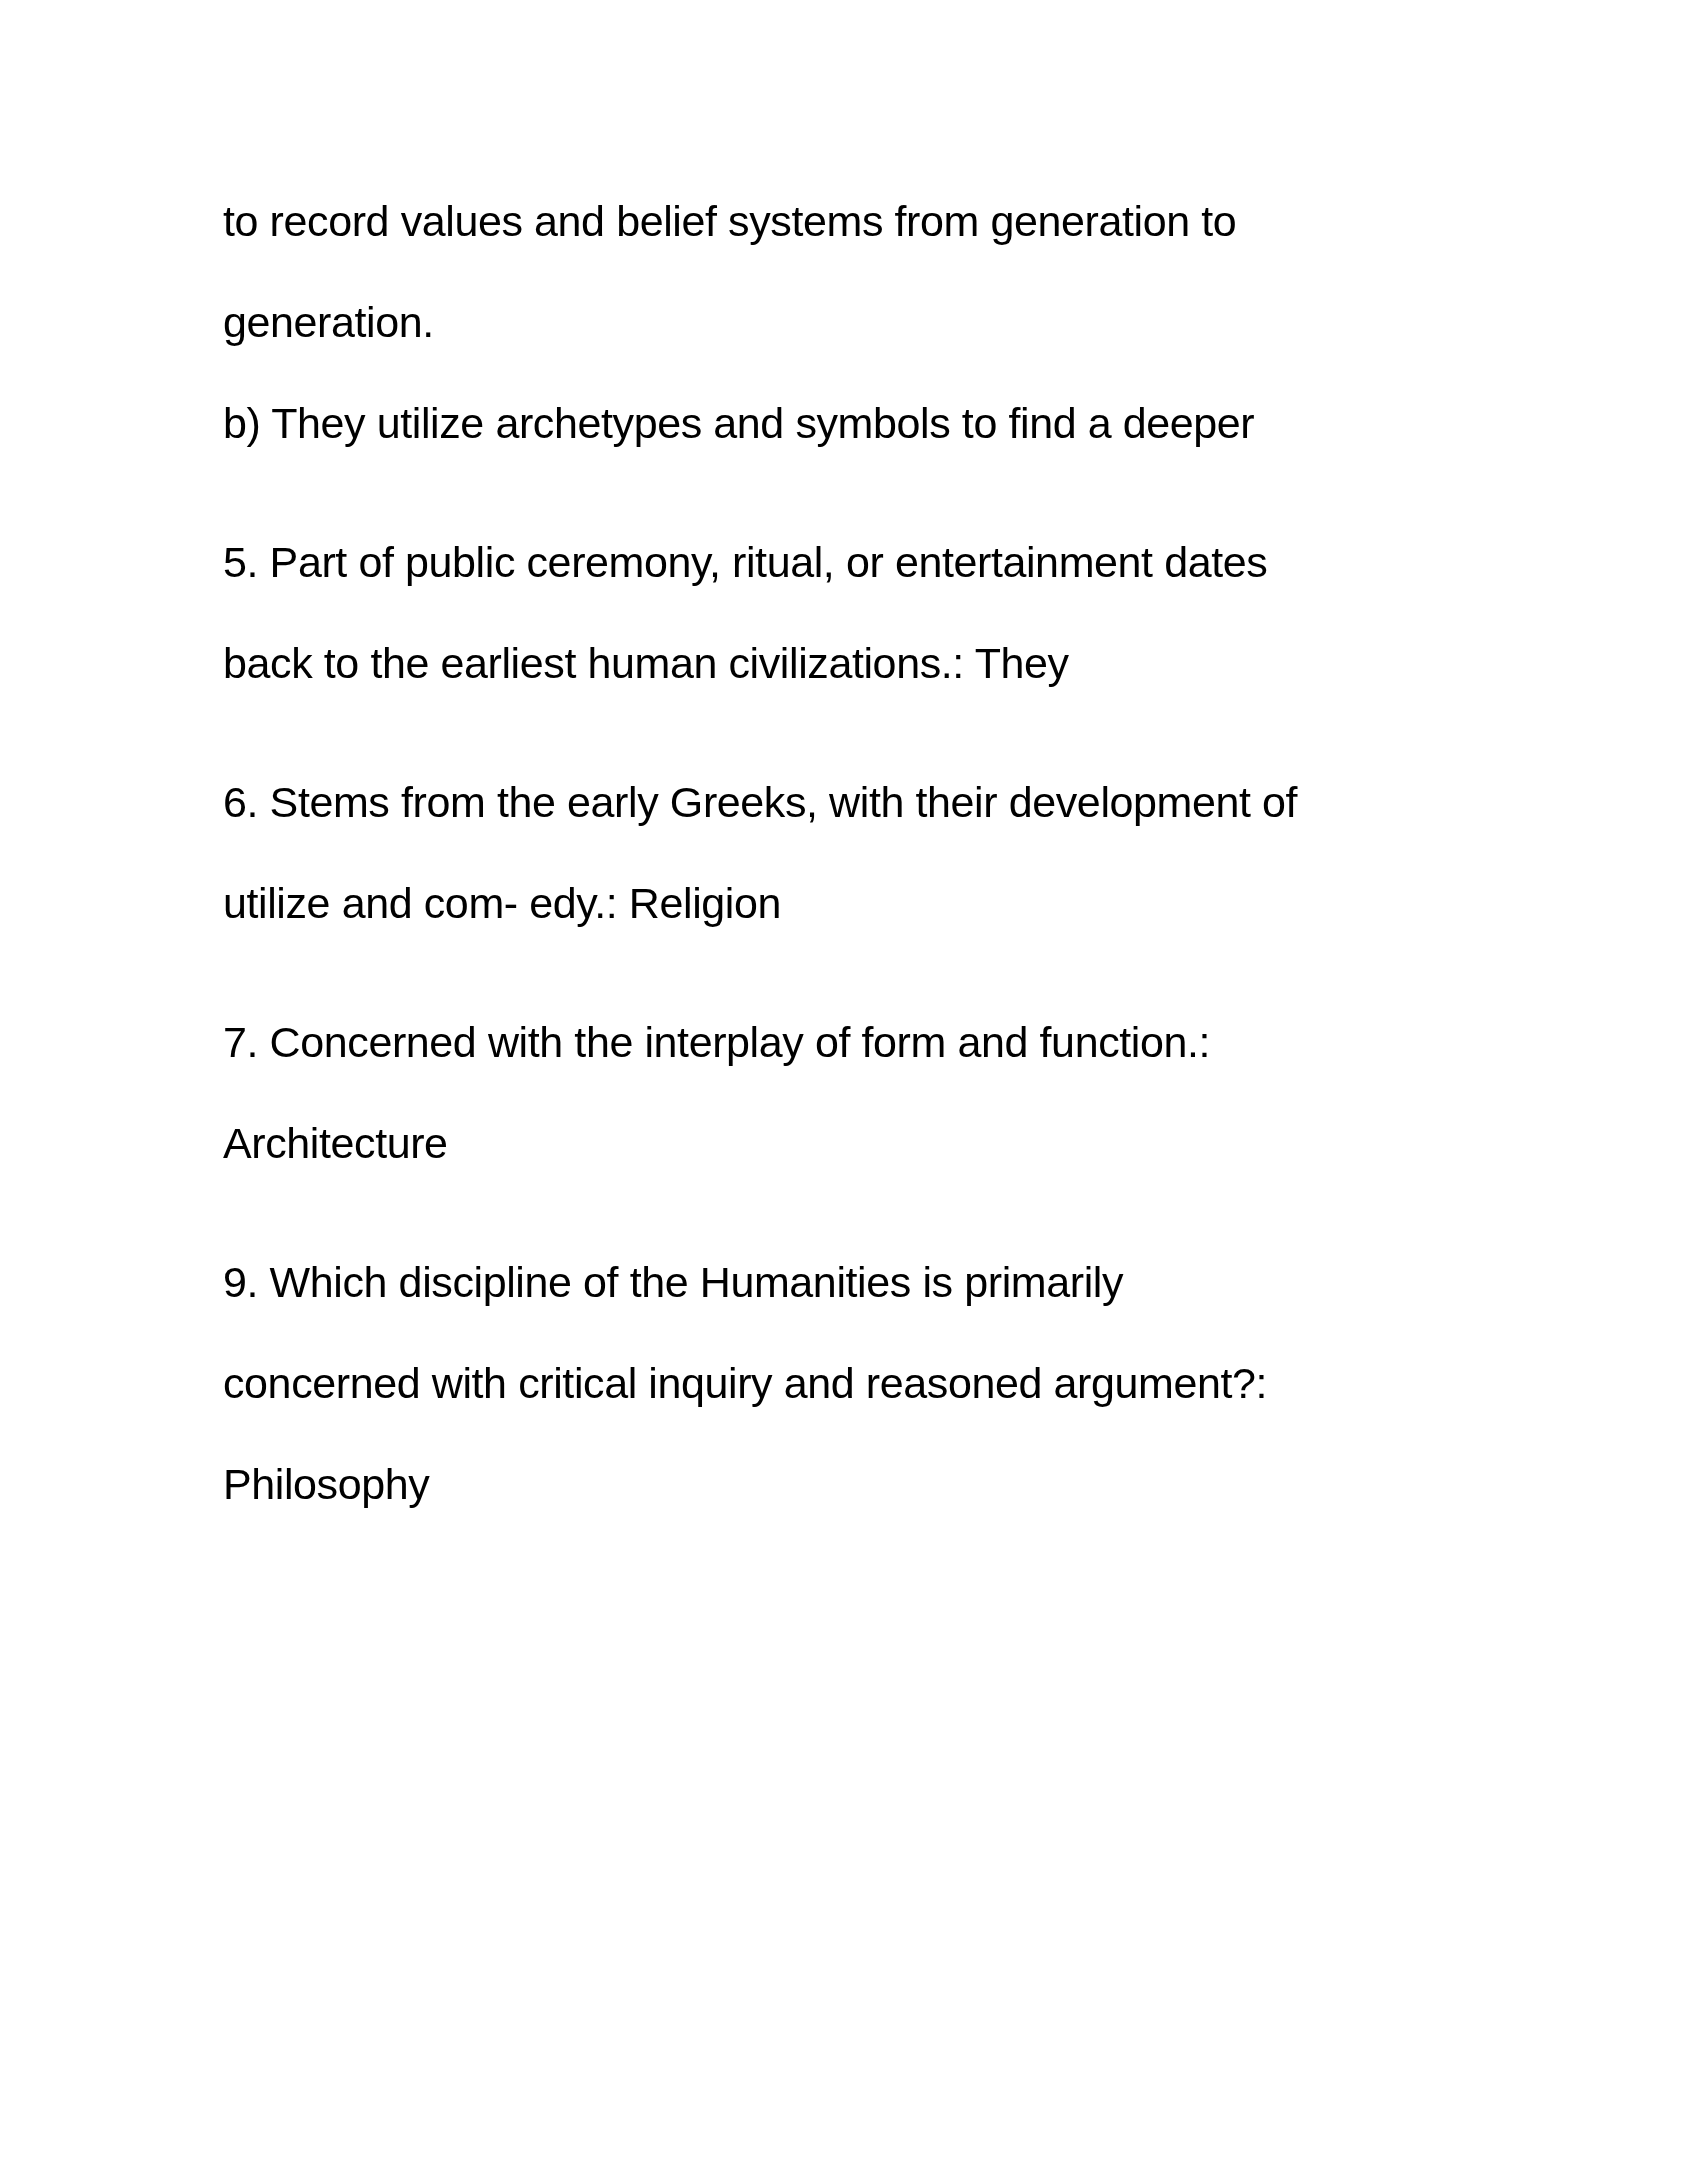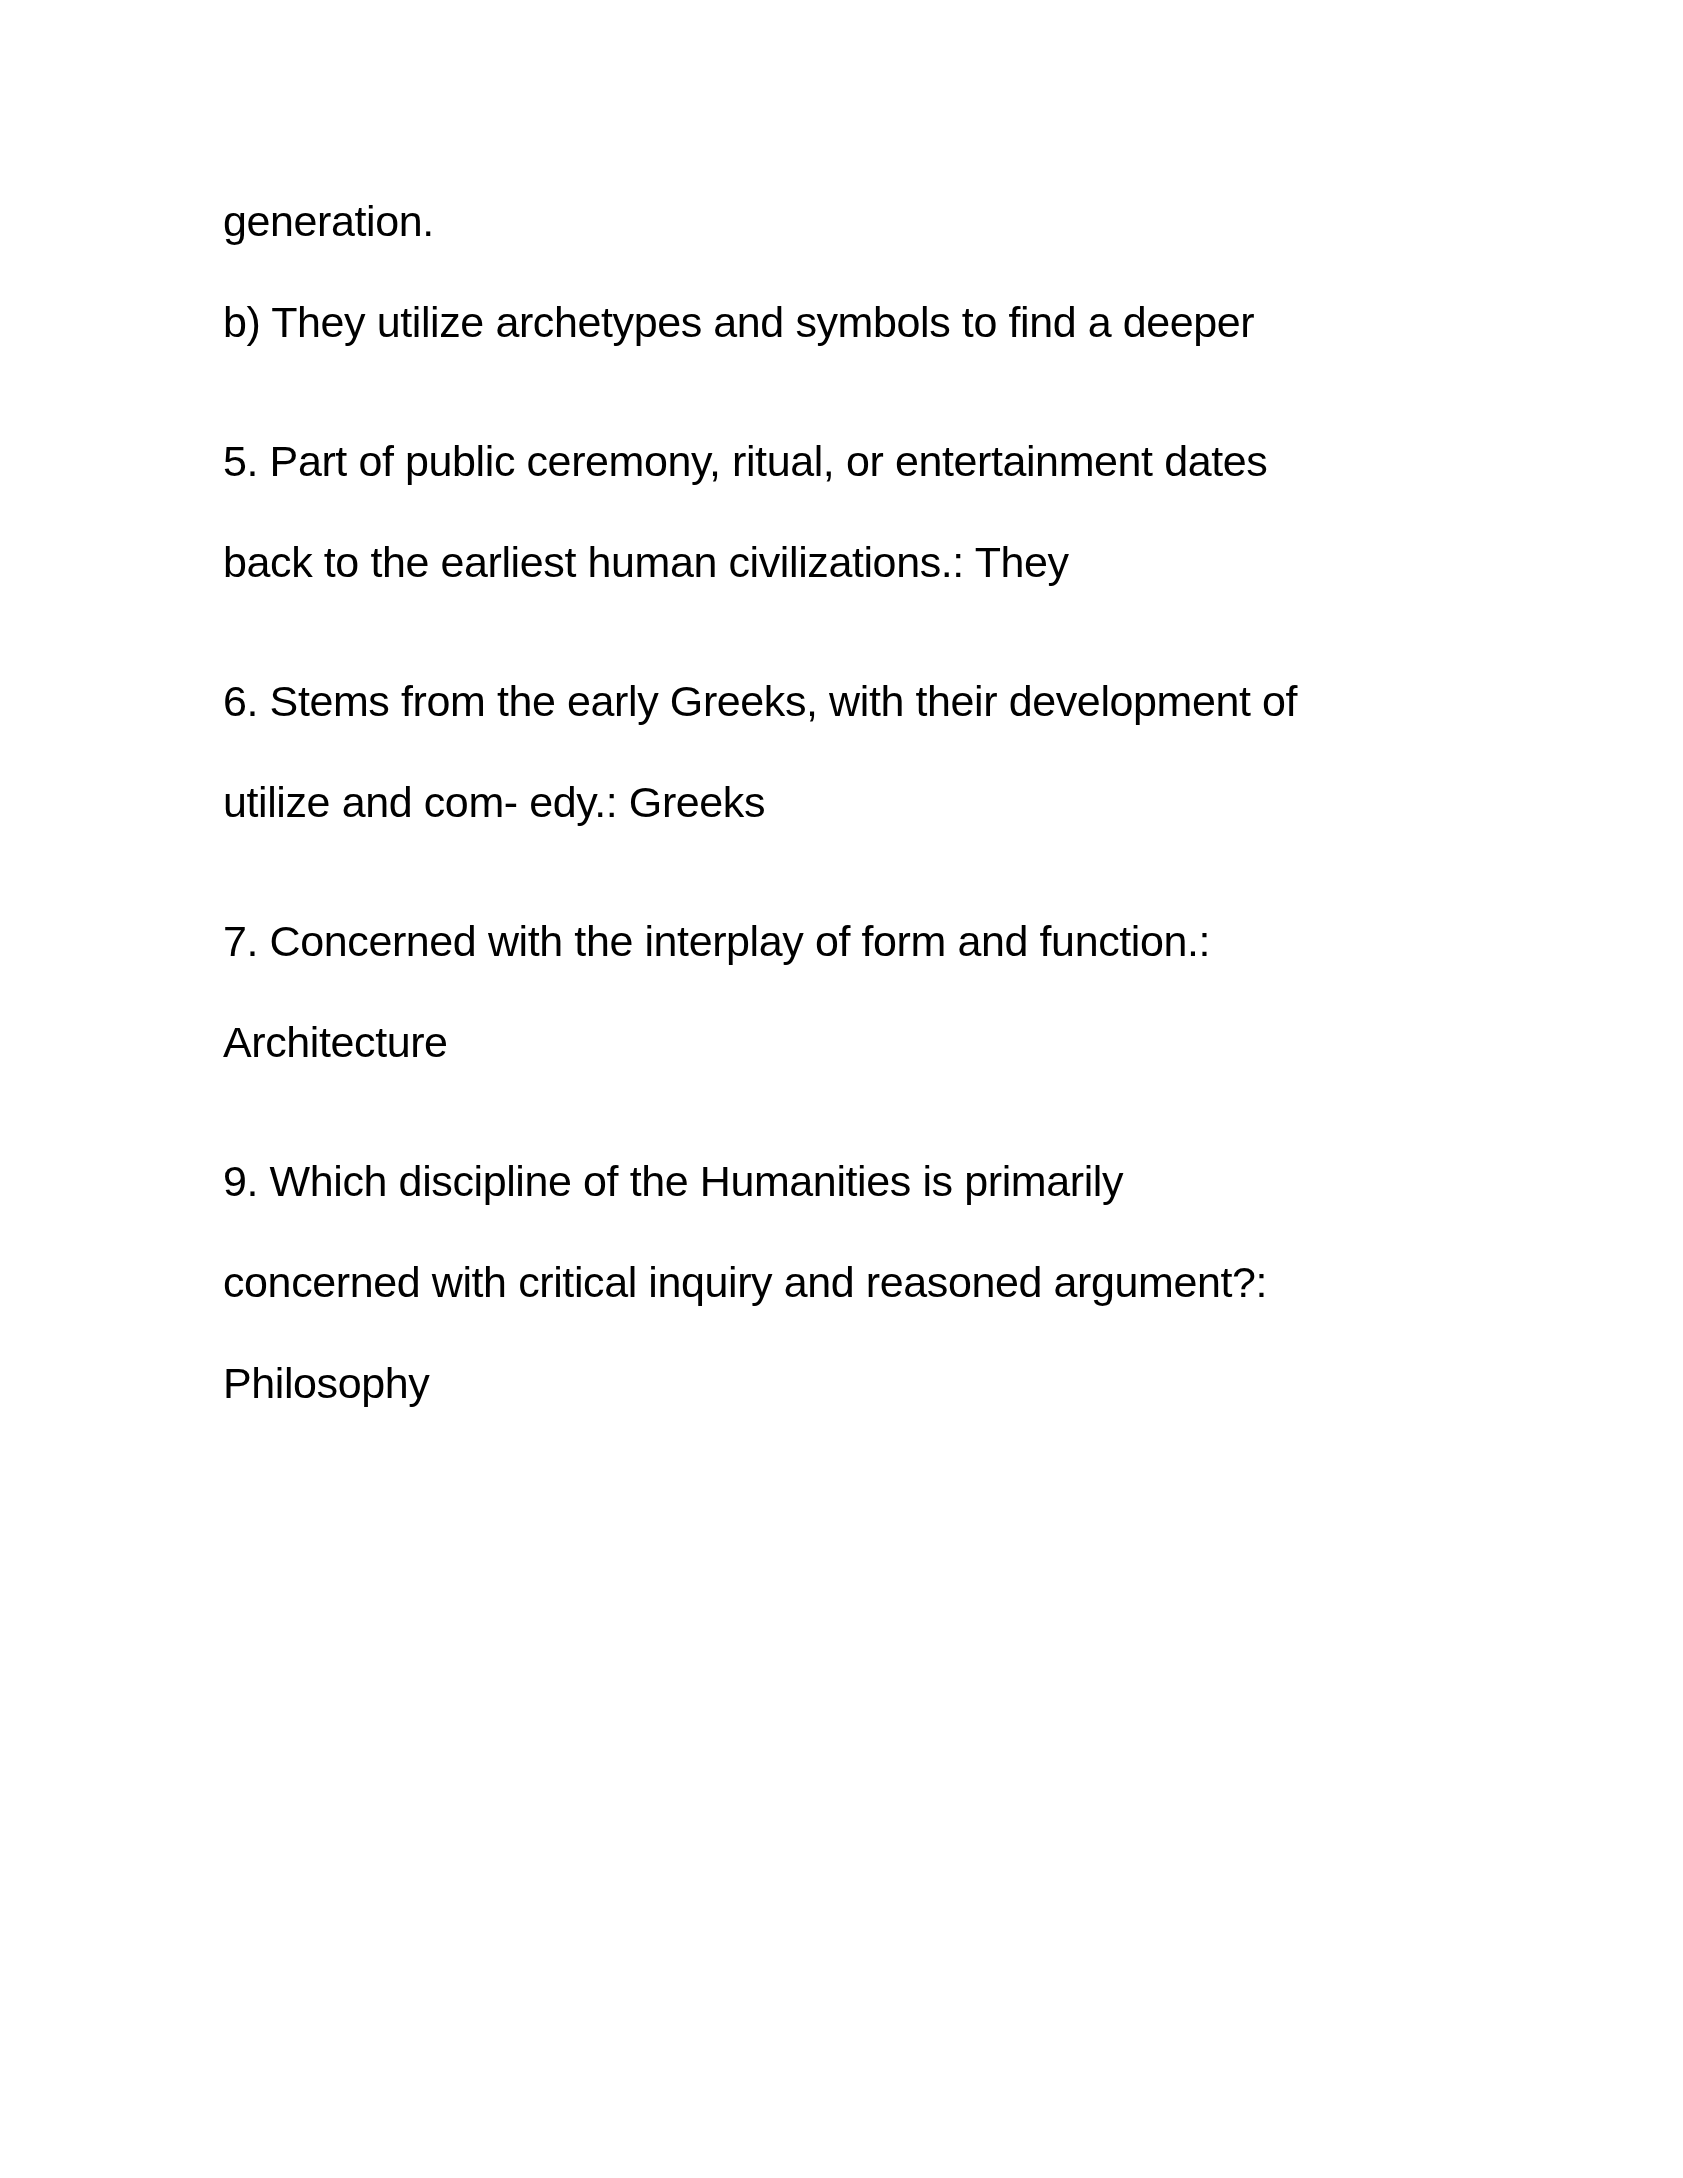--- a/index.html
+++ b/index.html
@@ -42,32 +42,33 @@
   .seg--bold {
     font-weight: normal;
   }
 </style>
 </head>
 <body>
 
 <div class="page">
   <div class="content" id="doc-content">
       <div class="para">
+        <div class="line"><span class="seg">to record values and belief systems from generation to</span></div>
         <div class="line"><span class="seg">generation.</span></div>
       </div>
       <div class="para">
         <div class="line"><span class="seg">b) They utilize archetypes and symbols to find a deeper</span></div>
       </div>
       <div class="para para--item">
         <div class="line"><span class="seg">5. </span><span class="seg seg--bold">Part of public ceremony, ritual, or entertainment dates</span></div>
         <div class="line"><span class="seg seg--bold">back to the earliest human civilizations.:</span><span class="seg"> They</span></div>
       </div>
       <div class="para para--item">
         <div class="line"><span class="seg">6. </span><span class="seg seg--bold">Stems from the early Greeks, with their development of</span></div>
-        <div class="line"><span class="seg seg--bold">utilize and com- edy.:</span><span class="seg"> Greeks</span></div>
+        <div class="line"><span class="seg seg--bold">utilize and com- edy.:</span><span class="seg"> Religion</span></div>
       </div>
       <div class="para para--item">
         <div class="line"><span class="seg">7. </span><span class="seg seg--bold">Concerned with the interplay of form and function.:</span></div>
         <div class="line"><span class="seg">Architecture</span></div>
       </div>
       <div class="para para--item">
         <div class="line"><span class="seg">9. </span><span class="seg seg--bold">Which discipline of the Humanities is primarily</span></div>
         <div class="line"><span class="seg seg--bold">concerned with critical inquiry and reasoned argument?:</span></div>
         <div class="line"><span class="seg">Philosophy</span></div>
       </div>

